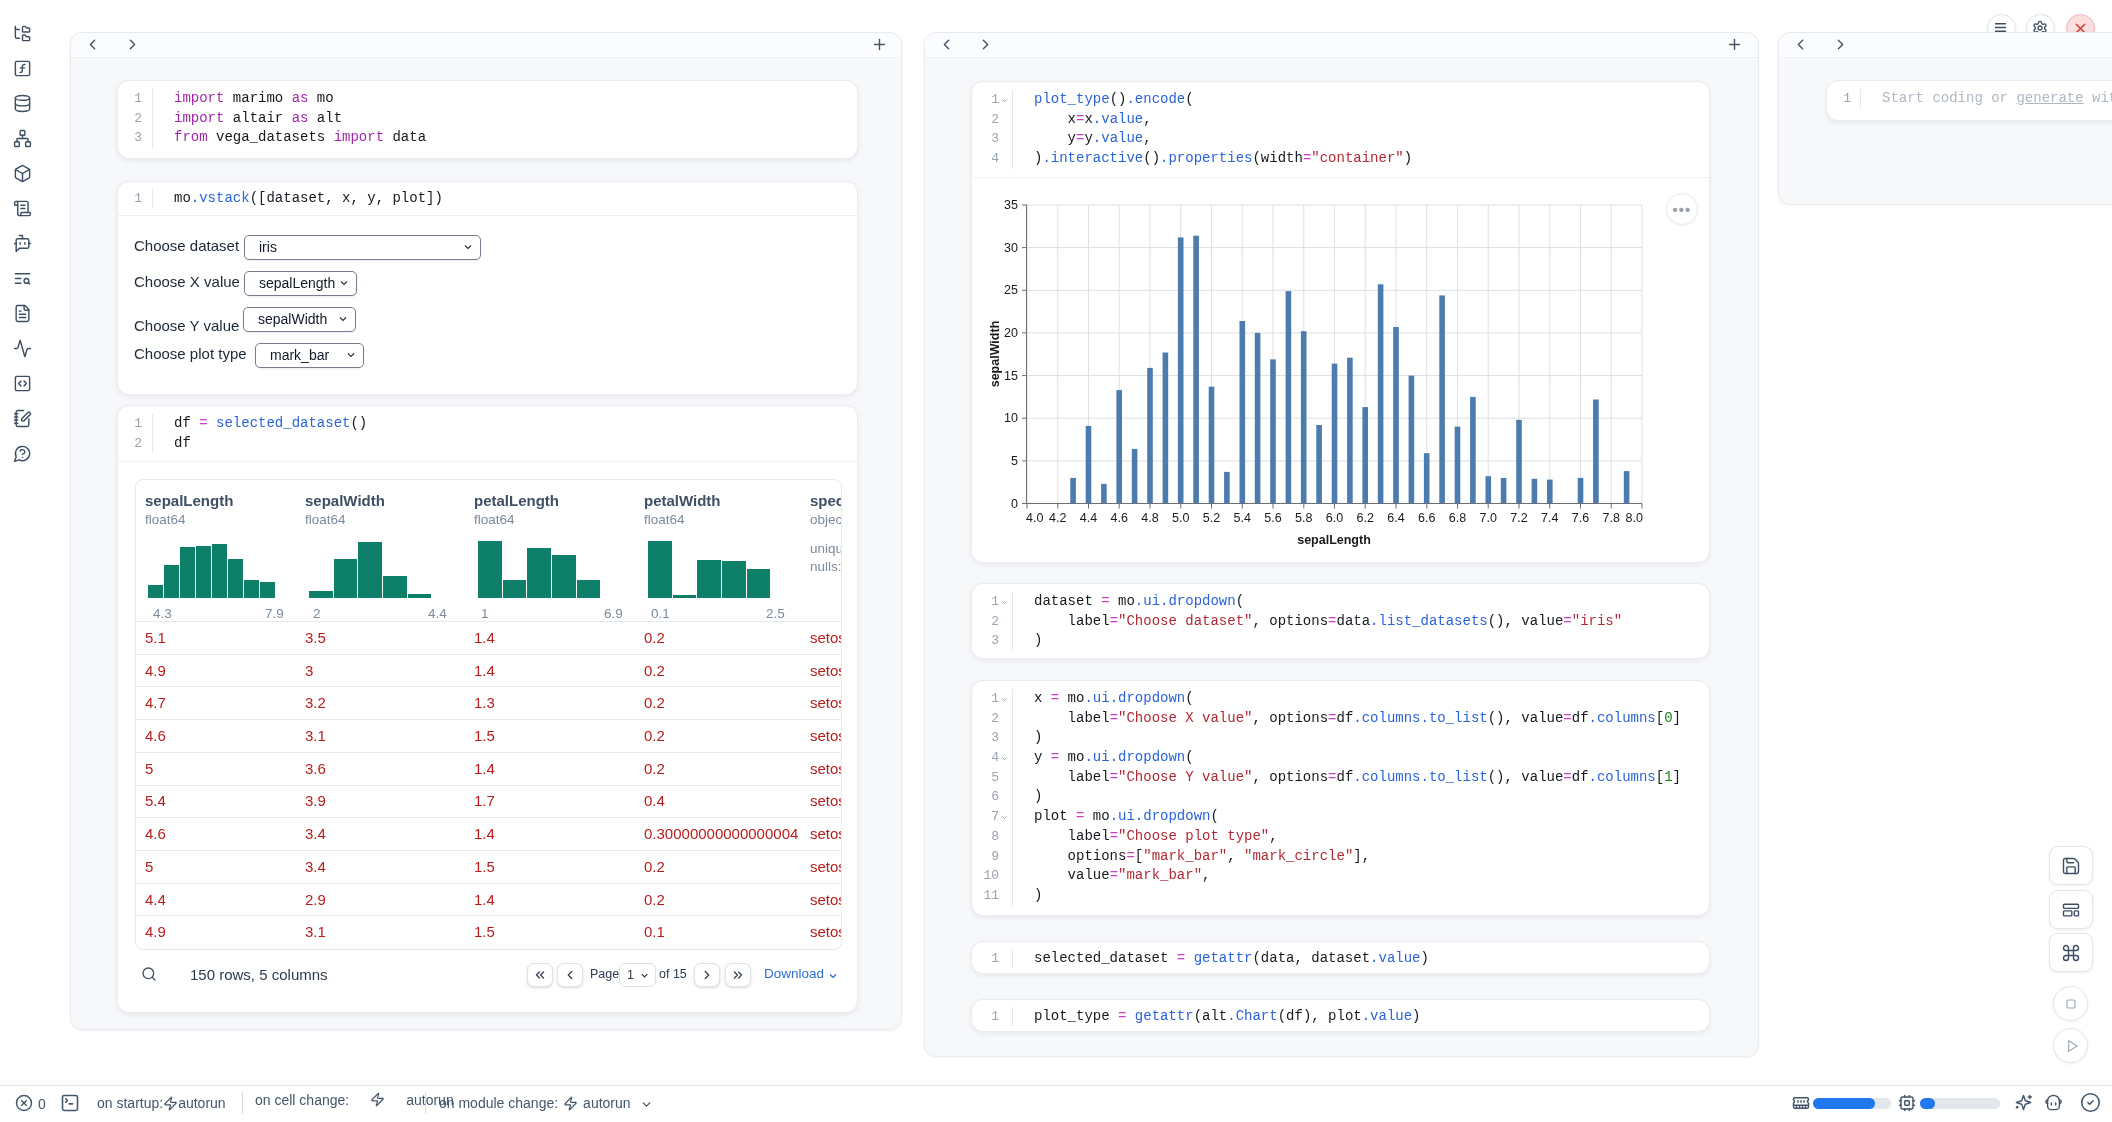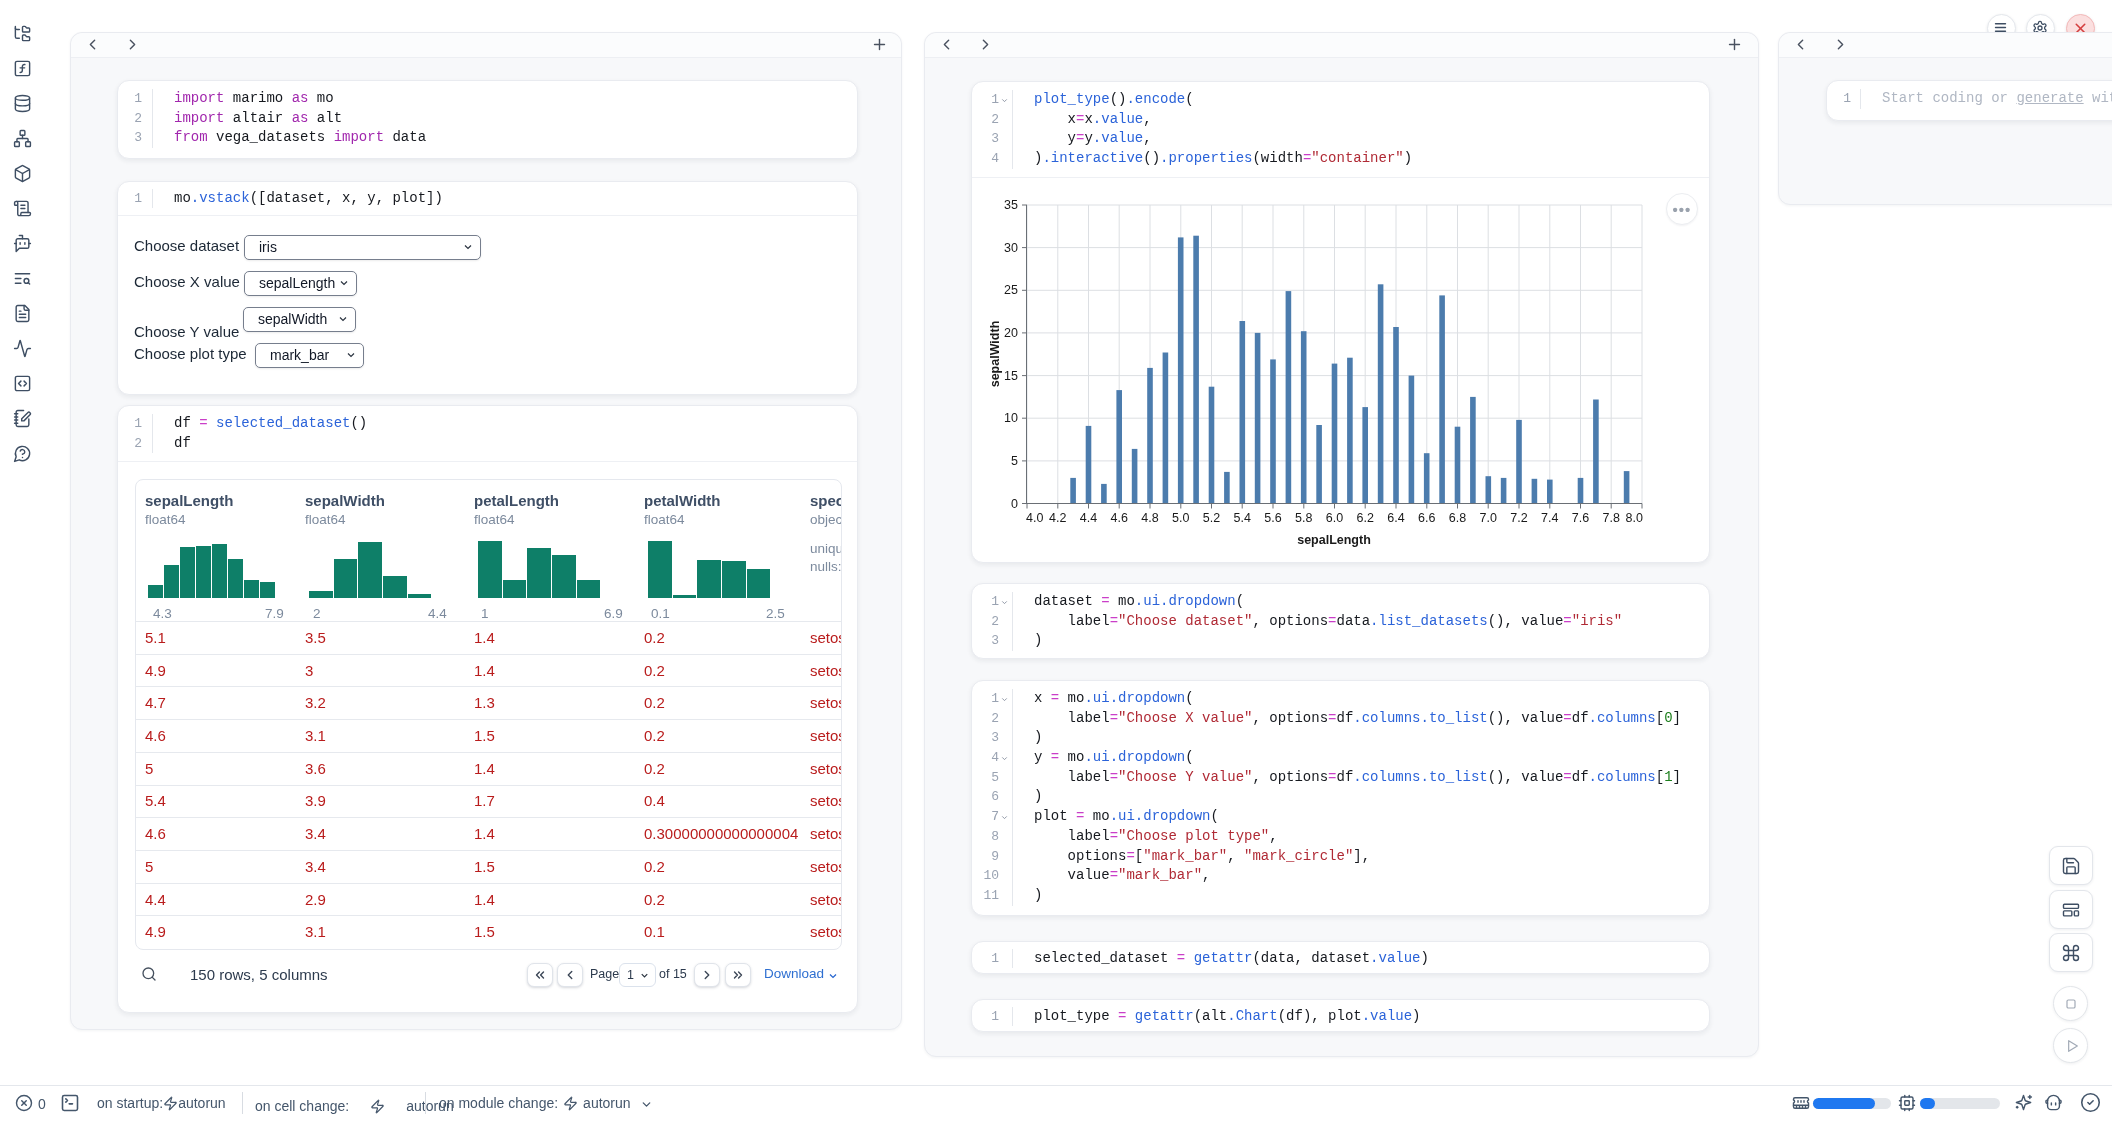--- a/index.html
+++ b/index.html
@@ -178,21 +178,21 @@
             <path d="m6 9 6 6 6-6"></path>
           </svg>
         </div>
 <div class="lbl" style="left:16px;top:91px">Choose X value</div>
 <div class="sel" style="left:126px;top:88.5px;width:111px;height:23px">
           <span>sepalLength</span>
           <svg width="12" height="12" viewBox="0 0 24 24" fill="none" stroke="#2b3440" stroke-width="2.4">
             <path d="m6 9 6 6 6-6"></path>
           </svg>
         </div>
-<div class="lbl" style="left:16px;top:141px">Choose Y value</div>
+<div class="lbl" style="left:16px;top:135px">Choose Y value</div>
 <div class="sel" style="left:125px;top:124.5px;width:111px;height:23px">
           <span>sepalWidth</span>
           <svg width="12" height="12" viewBox="0 0 24 24" fill="none" stroke="#2b3440" stroke-width="2.4">
             <path d="m6 9 6 6 6-6"></path>
           </svg>
         </div>
 <div class="lbl" style="left:16px;top:163px">Choose plot type</div>
 <div class="sel" style="left:137px;top:160.5px;width:107px;height:23px">
           <span>mark_bar</span>
           <svg width="12" height="12" viewBox="0 0 24 24" fill="none" stroke="#2b3440" stroke-width="2.4">
@@ -703,21 +703,21 @@
       <path d="M11 13h4"></path>
     </svg>
 <div class="fitem" style="left:97px;top:1092px;height:22px;display:flex;align-items:center;">
       <span>on startup:</span>
       <svg width="15" height="15" viewBox="0 0 24 24" fill="none" stroke="#44566b" stroke-width="2" stroke-linecap="round" stroke-linejoin="round">
         <path d="M4 14a1 1 0 0 1-.78-1.63l9.9-10.2a.5.5 0 0 1 .86.46l-1.92 6.02A1 1 0 0 0 13 10h7a1 1 0 0 1 .78 1.63l-9.9 10.2a.5.5 0 0 1-.86-.46l1.92-6.02A1 1 0 0 0 11 14z"></path>
       </svg>
       <span>autorun</span>
     </div>
 <div class="abs" style="left:242px;top:1092px;height:22px;border-left:1px solid #d8dce2"></div>
-<div class="fitem" style="left:255px;top:1092px;height:22px;display:flex;align-items:flex-end;gap:21px">
+<div class="fitem" style="left:255px;top:1092px;height:22px;display:flex;align-items:flex-start;gap:21px">
       <span>on cell change:</span>
       <svg width="15" height="15" viewBox="0 0 24 24" fill="none" stroke="#44566b" stroke-width="2" stroke-linecap="round" stroke-linejoin="round">
         <path d="M4 14a1 1 0 0 1-.78-1.63l9.9-10.2a.5.5 0 0 1 .86.46l-1.92 6.02A1 1 0 0 0 13 10h7a1 1 0 0 1 .78 1.63l-9.9 10.2a.5.5 0 0 1-.86-.46l1.92-6.02A1 1 0 0 0 11 14z"></path>
       </svg>
       <span>autorun</span>
     </div>
 <div class="abs" style="left:425px;top:1092px;height:22px;border-left:1px solid #d8dce2"></div>
 <div class="fitem" style="left:439px;top:1092px;height:22px;display:flex;align-items:center;gap:5px">
       <span>on module change:</span>
       <svg width="15" height="15" viewBox="0 0 24 24" fill="none" stroke="#44566b" stroke-width="2" stroke-linecap="round" stroke-linejoin="round">

